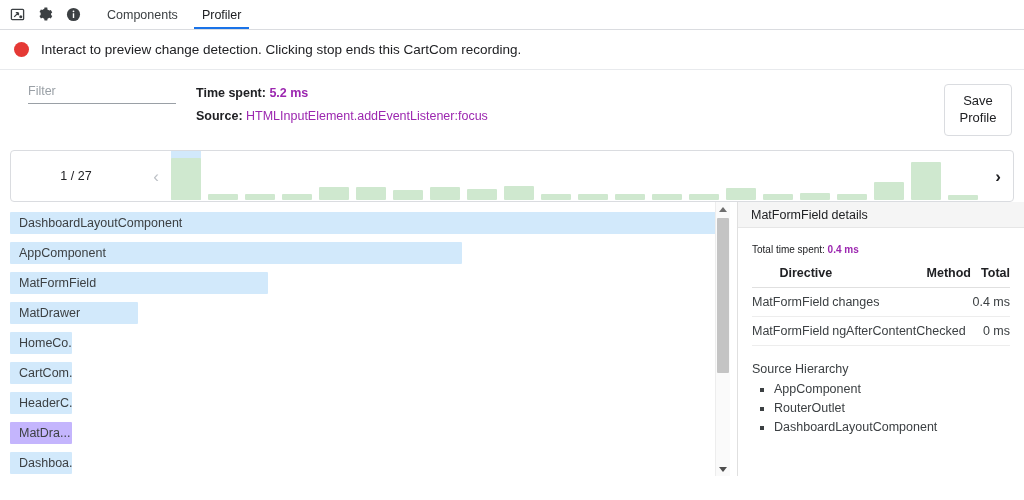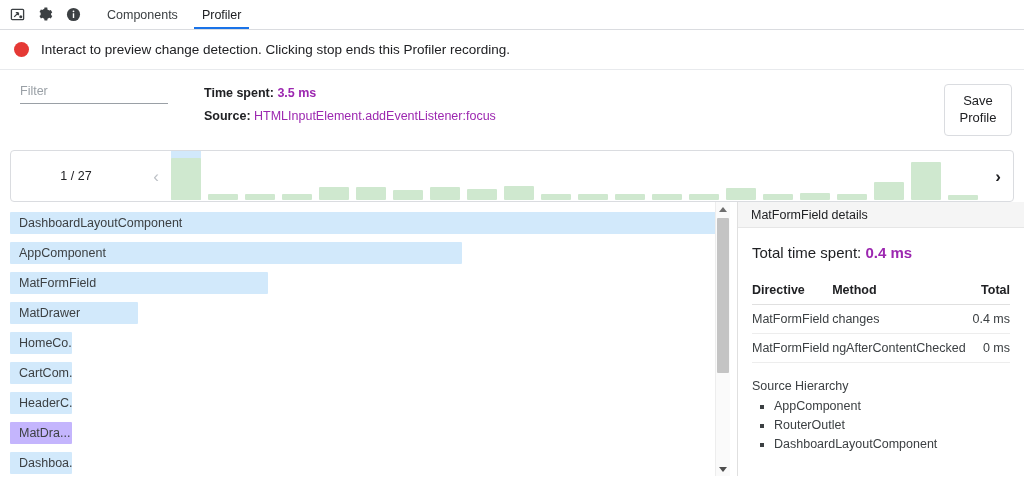--- a/index.html
+++ b/index.html
@@ -80,24 +80,25 @@
     background: #e53935;
     flex: none;
     cursor: pointer;
   }
   .banner-text { font-size: 13.5px; color: #202124; }
 
   
   .controls {
     display: flex;
     padding: 12px 12px 6px 20px;
-    gap: 16px;
+    gap: 0;
     align-items: flex-start;
     position: relative;
     height: 78px;
+    margin-left: 8px;
   }
   .ctrl-left { width: 168px; flex: none; }
   .field {
     width: 148px;
     border: none;
     border-bottom: 1px solid #9aa0a6;
     background: transparent;
     font-family: "Liberation Sans", sans-serif;
     font-size: 12.5px;
     color: #202124;
@@ -260,29 +261,29 @@
     height: 26px;
     background: #f5f5f5;
     border-bottom: 1px solid #e6e6e6;
     display: flex;
     align-items: center;
     padding-left: 13px;
     font-size: 12.5px;
     color: #202124;
   }
   .det-body { padding: 16px 14px 0 14px; }
-  .det-total { font-size: 15px; color: #202124; margin-bottom: 22px; }
+  .det-total { font-size: 10px; color: #202124; margin-bottom: 11px; }
   .det-total .val { color: #9c27b0; font-weight: bold; }
   table.det-table {
     width: 100%;
     border-collapse: collapse;
     font-size: 12.5px;
   }
   table.det-table th {
-    text-align: left;
+    text-align: right;
     font-weight: bold;
     color: #202124;
     padding: 0 0 7px 0;
     border-bottom: 1px solid #e0e0e0;
   }
   table.det-table th.t-time, table.det-table td.t-time { text-align: right; }
   table.det-table td {
     padding: 7px 0;
     color: #3c4043;
     border-bottom: 1px solid #ededed;
@@ -328,32 +329,32 @@
     </div>
     <div class="tab active">
       <span>Profiler</span>
     </div>
   </div>
 
 </div>
 
 <div class="banner">
   <span class="rec-dot"></span>
-  <span class="banner-text">Interact to preview change detection. Clicking stop ends this Profiler recording.</span>
+  <span class="banner-text">Interact to preview change detection. Clicking stop ends this CartCom recording.</span>
 </div>
 
 <div class="controls">
   <div class="ctrl-left">
     <input class="field" type="text" placeholder="Filter" style="">
   </div>
 
   <div class="ctrl-mid">
     <div class="ctrl-line">
       <span>Time spent:</span>
-      <span class="val">3.5 ms</span>
+      <span class="val">5.2 ms</span>
     </div>
     <div class="ctrl-line">
       <span>Source:</span>
       <span class="src">HTMLInputElement.addEventListener:focus</span>
     </div>
   </div>
 
   <button class="save-btn">
     <span>Save</span><br>
     <span>Profile</span>

